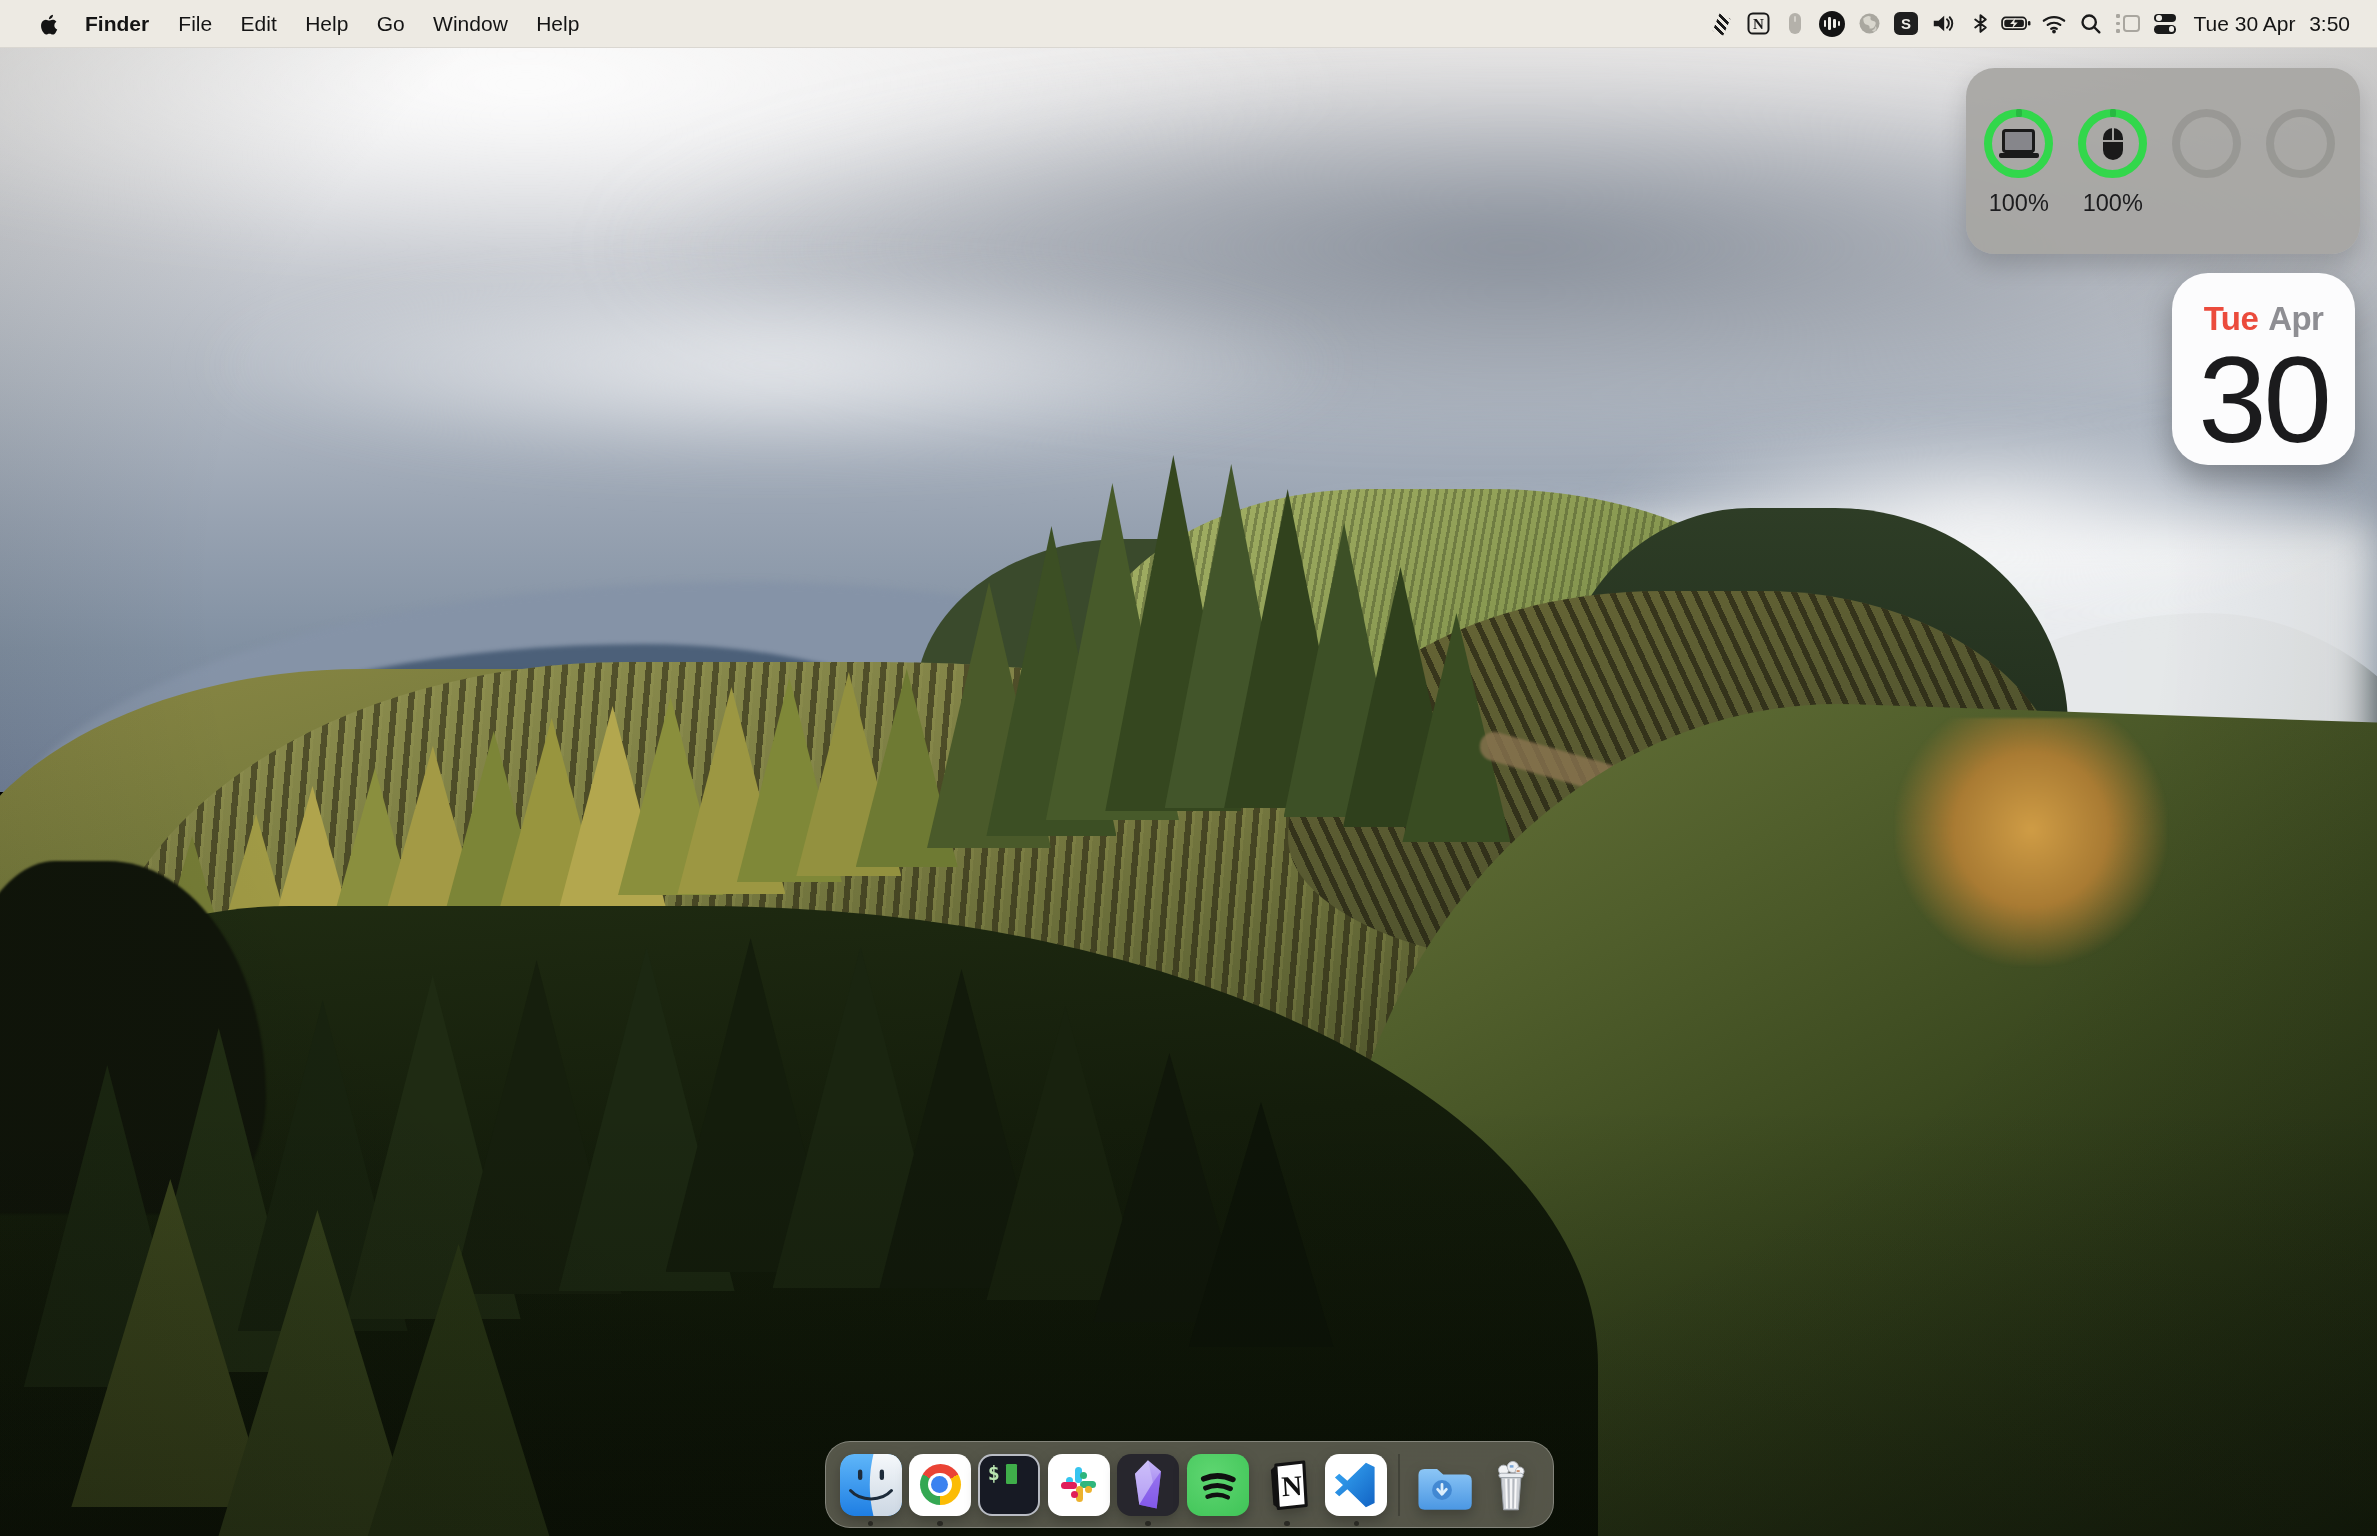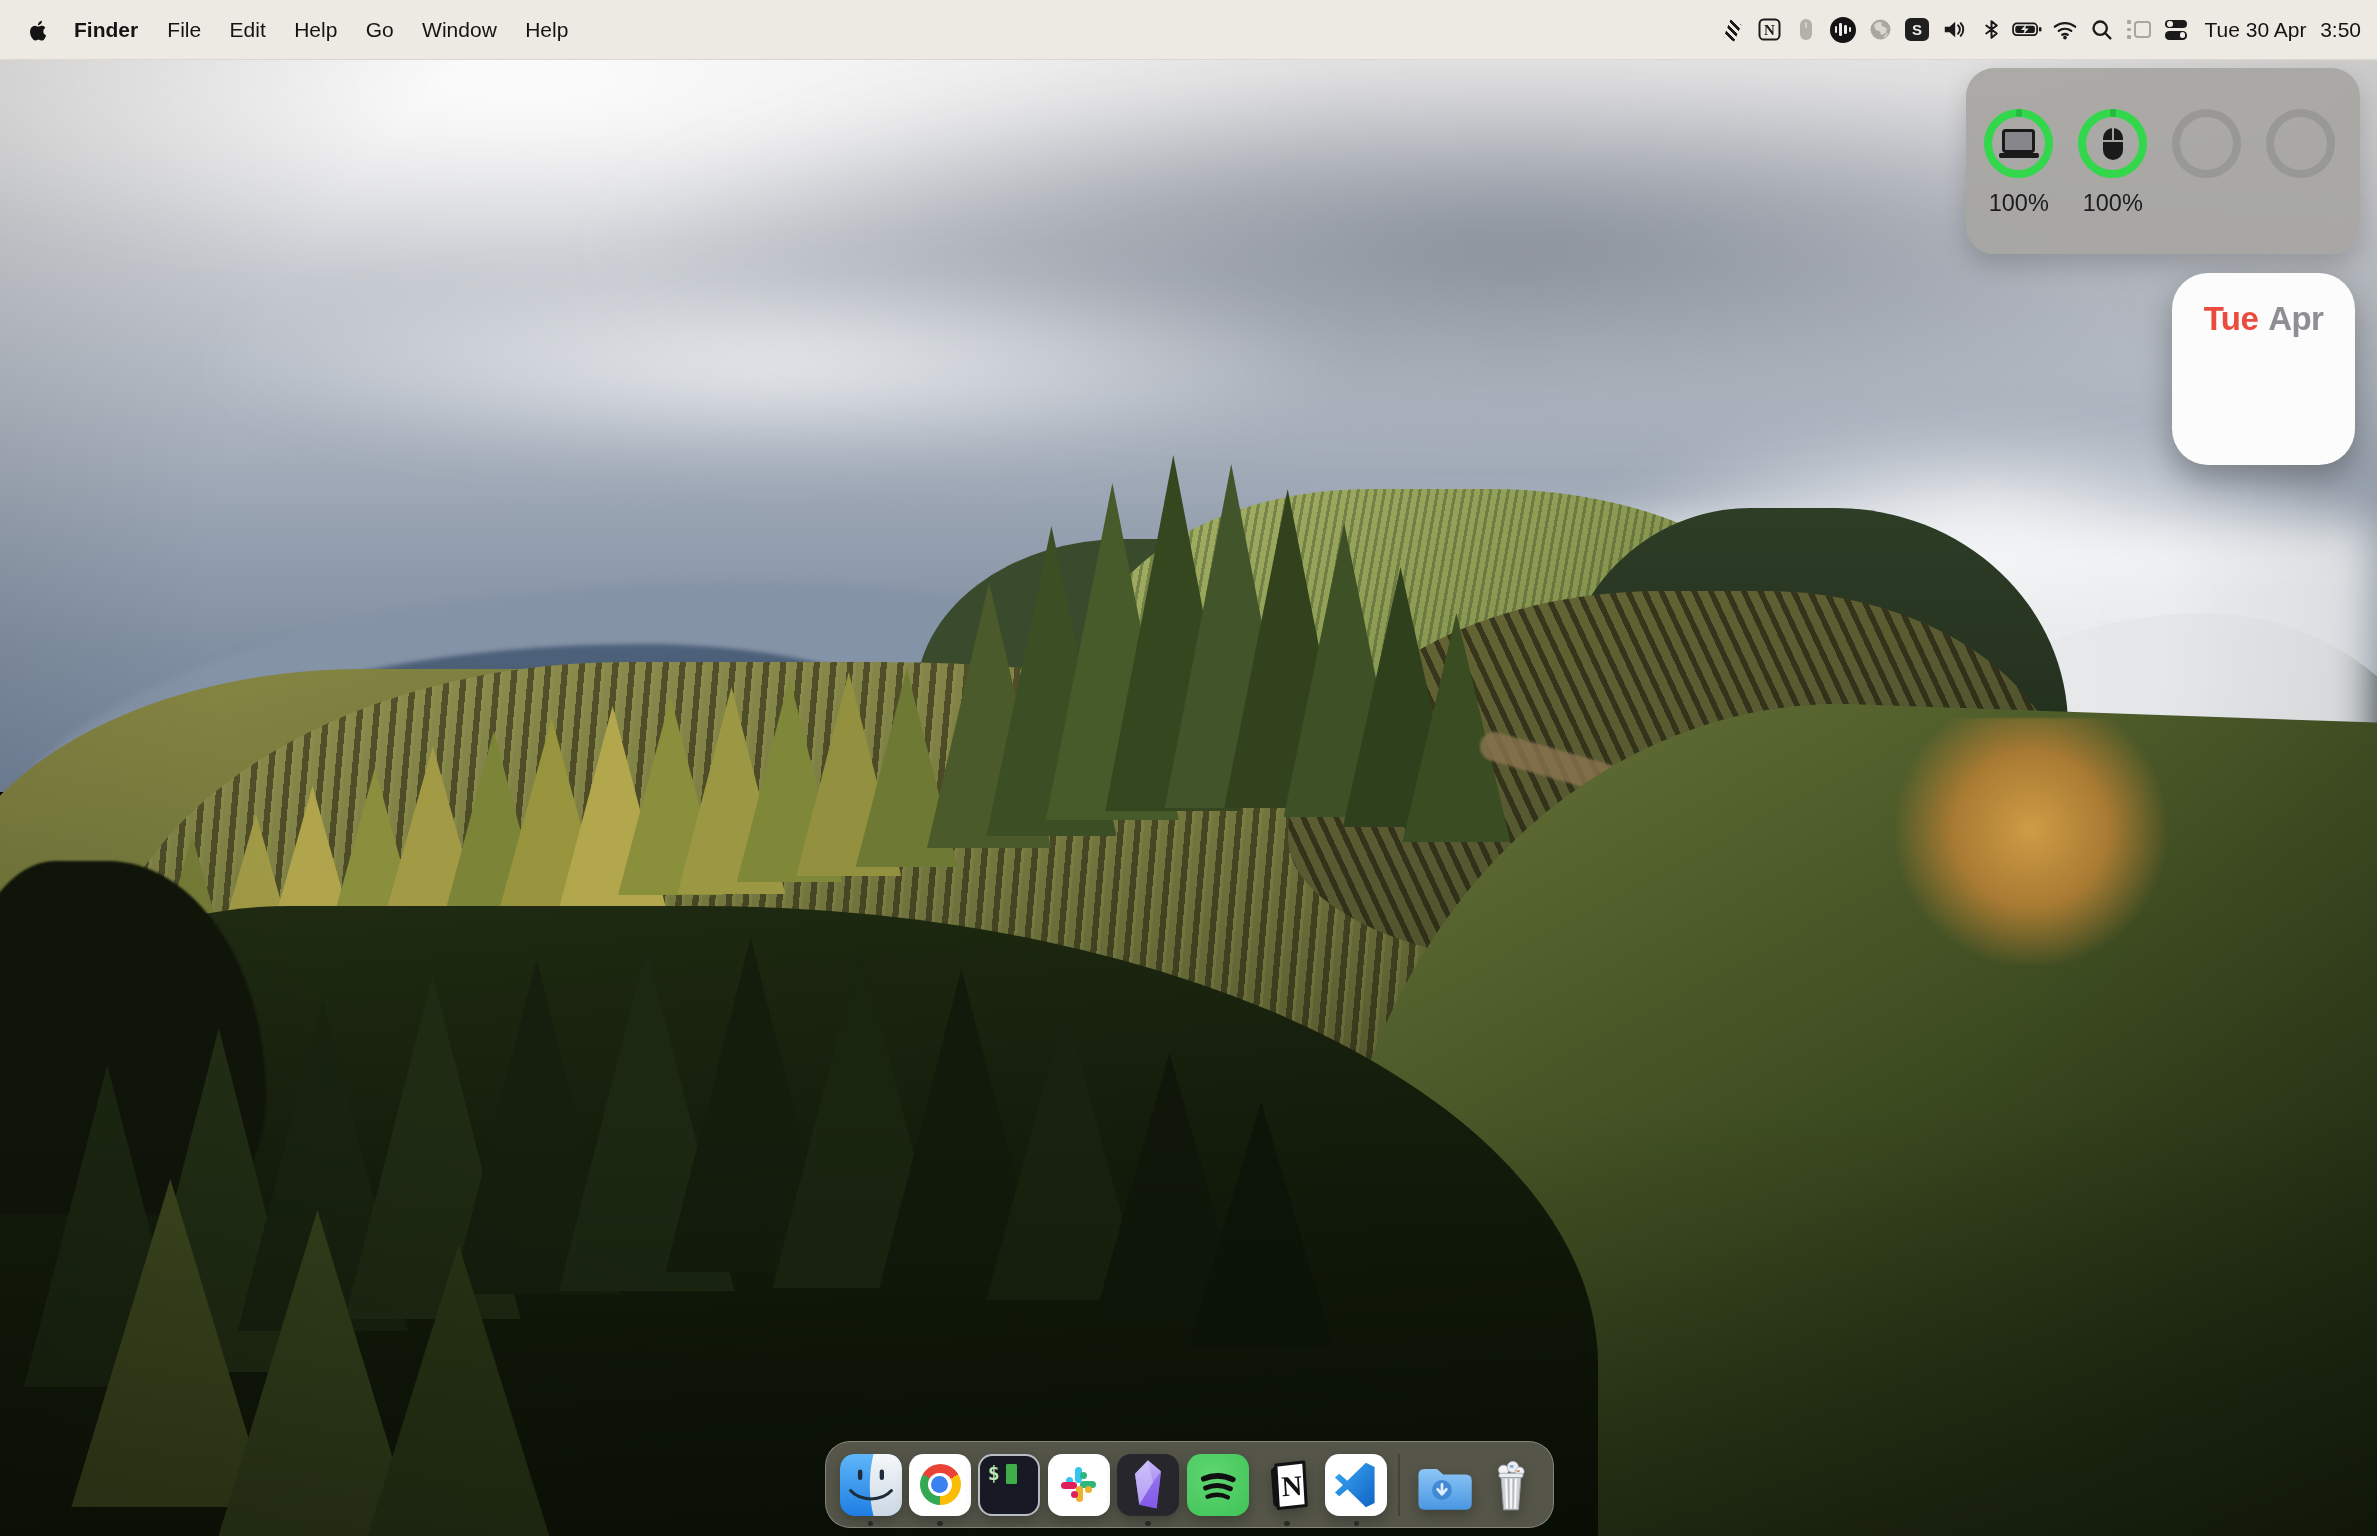--- a/index.html
+++ b/index.html
@@ -61,22 +61,22 @@
   .ffg{left:-37px;bottom:-25px;width:1635px;height:656px;z-index:6;
     background:linear-gradient(175deg,#202c12 0%,#141d0b 40%,#0a1005 100%);
     border-radius:20% 55% 0 0/35% 70% 0 0;}
   .rock{left:-50px;top:861px;width:316px;height:353px;z-index:7;background:#10150a;filter:blur(1.2px);
     border-radius:40% 60% 30% 0/70% 80% 40% 0;}
   .vig{inset:0;z-index:8;background:radial-gradient(ellipse at 50% 38%,transparent 58%,rgba(10,12,6,.22) 100%),
     linear-gradient(180deg,transparent 72%,rgba(5,8,3,.30) 100%);}
   .tree{position:absolute;clip-path:polygon(50% 0,100% 100%,0 100%);}
 
   
-  .menubar{position:absolute;top:0;left:0;right:0;height:60px;z-index:50;background:#edeae3;
-    border-bottom:0.6px solid rgba(0,0,0,.08);display:flex;align-items:center;padding:0 16px;box-sizing:border-box;
+  .menubar{position:absolute;top:0;left:0;right:0;height:48px;z-index:50;background:#edeae3;
+    border-bottom:0.6px solid rgba(0,0,0,.08);display:flex;align-items:center;padding:0 27px;box-sizing:border-box;
     font-size:21px;color:#141414;}
   .mb-left{display:flex;align-items:center;}
   .mb-apple{padding:0 11px;display:flex;align-items:center;}
   .mb-app{font-weight:700;padding:0 15px;}
   .mb-item{padding:0 14.2px;}
   .mb-right{margin-left:auto;display:flex;align-items:center;}
   .mb-ic{width:37px;height:48px;display:flex;align-items:center;justify-content:center;}
   .mb-clock{display:flex;align-items:center;padding-left:10px;white-space:nowrap;}
   .mb-time{margin-left:13.6px;}
   .hatch{width:26px;height:26px;background:repeating-linear-gradient(45deg,#1a1a1a 0 2.5px,transparent 2.5px 5.6px);
@@ -346,20 +346,21 @@
         <div class="pct"></div>
       </div>
     </div>
   </div>
 
   <div class="w-cal">
     <div class="cal-head">
       <span class="cal-wd" style="color: rgb(235, 75, 60);">Tue</span>
       <span class="cal-mo" style="color: rgb(142, 142, 147);">Apr</span>
     </div>
+    <div class="cal-day">30</div>
   </div>
 
   <div class="dock">
     <div class="d-item">
       <div class="ic">
         <svg width="62" height="62" viewBox="0 0 100 100">
             <defs>
           <linearGradient id="fb" x1="0" y1="0" x2="0" y2="1">
                 <stop offset="0" stop-color="#5fb6f9"></stop>
                 <stop offset="1" stop-color="#1e7ee3"></stop>

